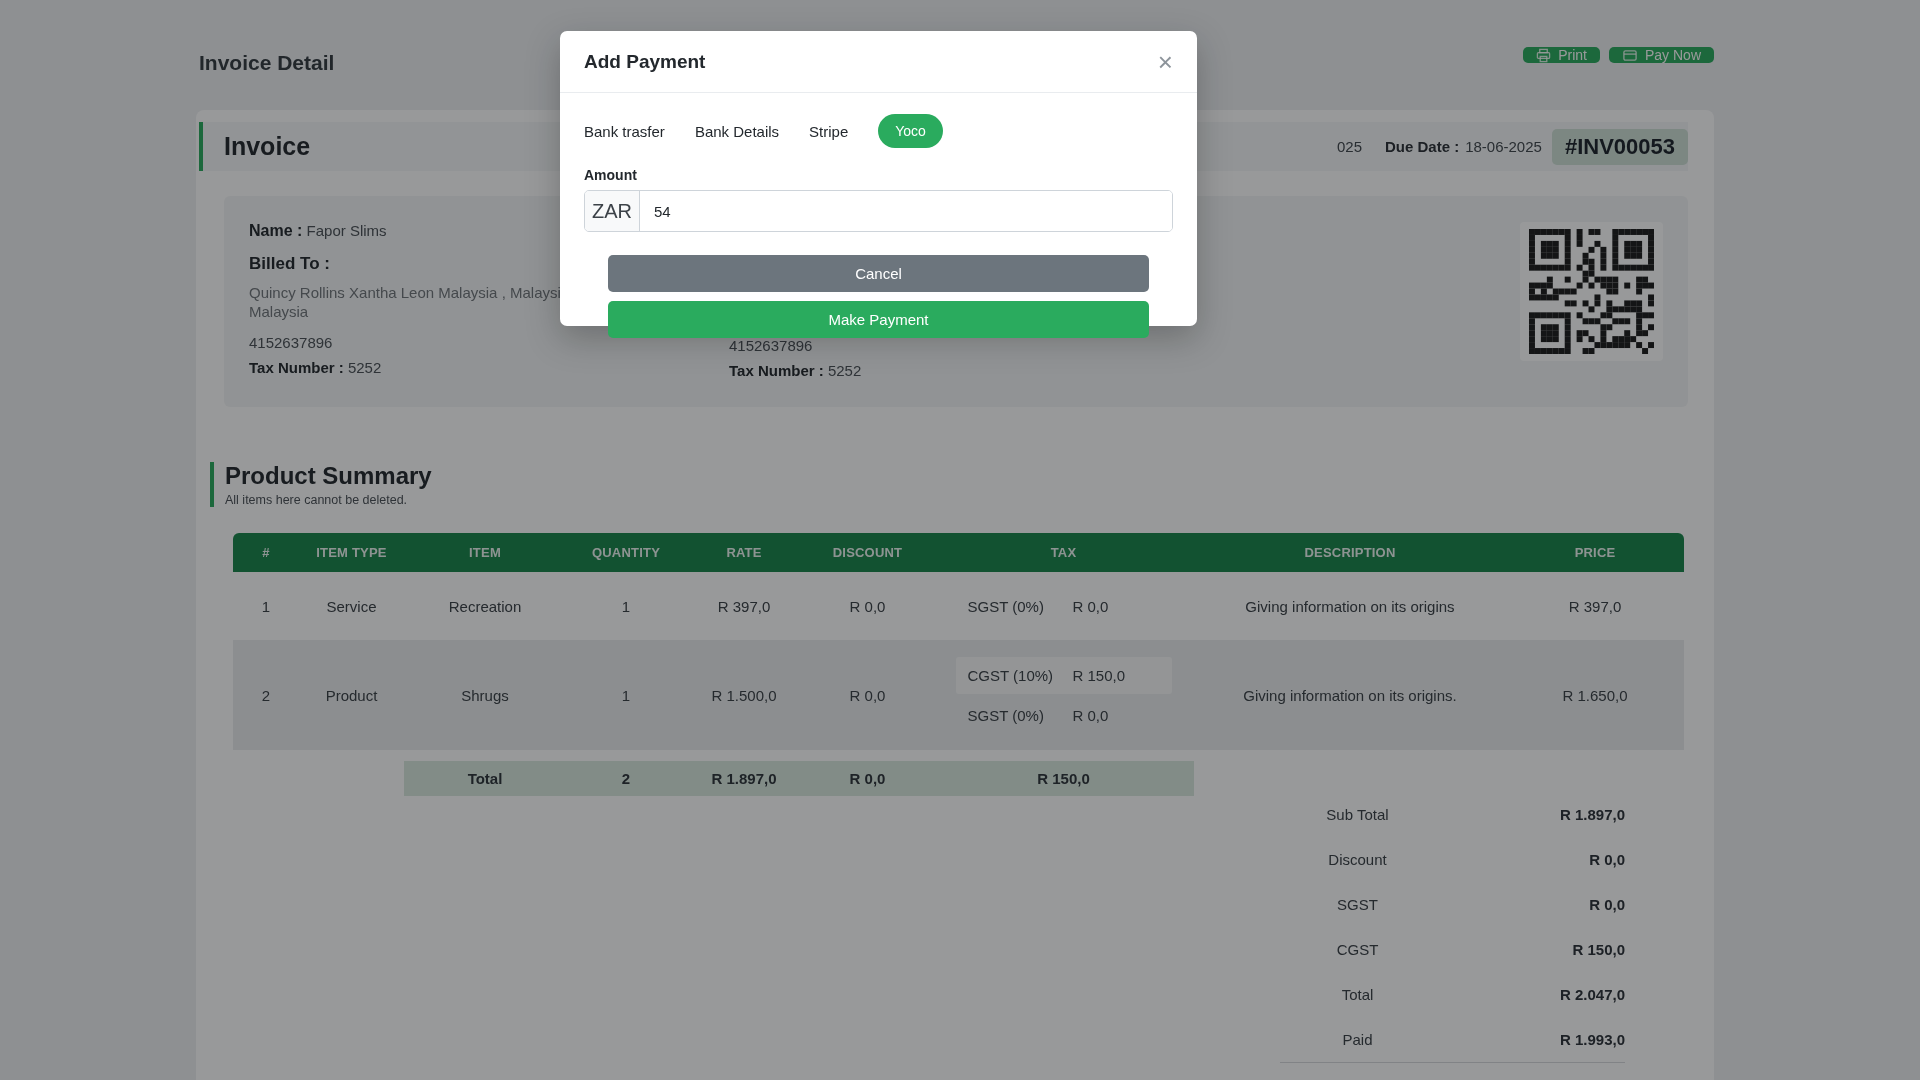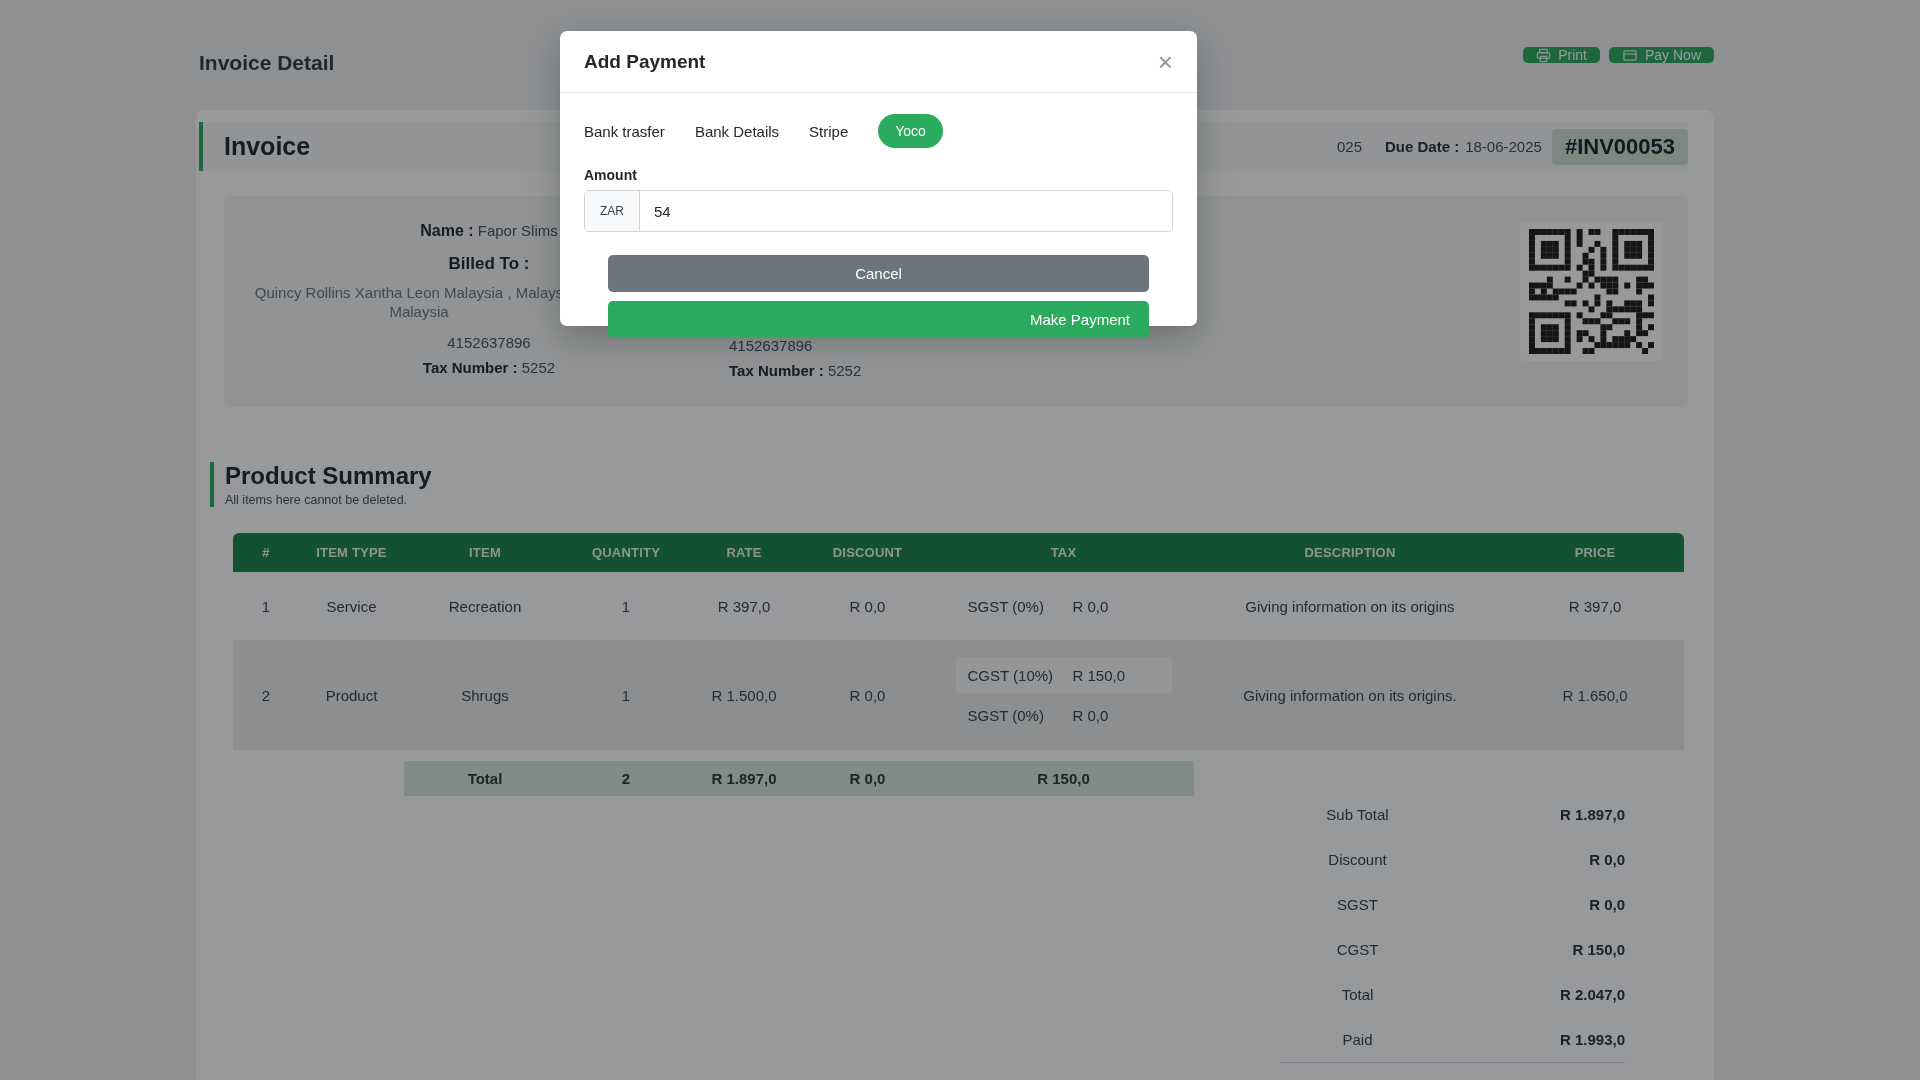--- a/index.html
+++ b/index.html
@@ -22,21 +22,21 @@
   .invoice-band h1{font-size:25px;font-weight:700;color:#23282d;margin:0 0 0 21px;}
   .band-spacer{flex:1}
   .date-fragment{font-size:15px;color:#41474d;}
   .due-label{font-size:15px;font-weight:700;color:#2b3036;margin-left:23px;}
   .due-value{font-size:15px;color:#41474d;margin-left:6px;}
   .inv-badge{margin-left:10px;background:#cfe0d6;border-radius:5px;font-size:22px;font-weight:700;
     color:#1d232b;padding:5px 13px;}
   
   .billed-panel{position:absolute;left:28px;top:86px;width:1464px;height:211px;background:#f3f5f6;
     border-radius:6px;display:flex;padding:26px 25px;box-sizing:border-box;}
-  .col-left{width:480px;text-align:center;}
+  .col-left{width:480px;}
   .col-mid{flex:1;padding-top:115px;}
   .name-line{font-size:15px;color:#4a5056;}
   .name-line b{font-size:16px;color:#23282d;}
   .billed-label{font-size:17px;font-weight:700;color:#23282d;margin-top:14px;}
   .addr{font-size:15px;color:#70757a;margin-top:9px;line-height:19px;max-width:340px;}
   .phone{font-size:15px;color:#4a5056;margin-top:13px;}
   .tax-line{font-size:15px;color:#4a5056;margin-top:8px;}
   .tax-line b{color:#23282d;}
   .qr-box{margin-left:auto;width:143px;height:139px;background:#fff;border-radius:4px;padding:7px;box-sizing:border-box;}
   
@@ -75,27 +75,27 @@
   .modal-title{font-size:19px;font-weight:700;color:#23282d;}
   .modal-close{margin-left:auto;font-size:26px;color:#8d949b;background:none;border:none;line-height:1;
     cursor:pointer;padding:0;font-family:inherit;}
   .modal-body{padding:21px 24px 0;}
   .tabs{display:flex;align-items:center;gap:30px;}
   .tab{font-size:15px;color:#23282d;cursor:pointer;}
   .tab.active{background:#2aab5e;color:#fff;border-radius:19px;padding:9px 17px;font-size:14px;}
   .amount-label{margin-top:19px;font-size:14px;font-weight:700;color:#23282d;}
   .input-group{margin-top:7px;display:flex;height:40px;border:1px solid #ced4da;border-radius:5px;overflow:hidden;}
   .ig-prefix{width:54px;background:#f8f9fa;border-right:1px solid #ced4da;display:flex;align-items:center;
-    justify-content:center;font-size:12px;color:#3c4248;}
+    justify-content:center;font-size:20px;color:#3c4248;}
   .ig-input{flex:1;border:none;outline:none;font-size:15px;padding:0 14px;color:#23282d;font-family:inherit;background:#fff;}
   .modal-footer{display:flex;justify-content:flex-end;gap:9px;padding:23px 24px 0;flex-direction:column;}
   .btn-cancel{background:#6c757d;color:#fff;border:none;border-radius:5px;font-size:15px;padding:10px 21px;
     font-family:inherit;cursor:pointer;}
   .btn-submit{background:#2aab5e;color:#fff;border:none;border-radius:5px;font-size:15px;padding:10px 19px;
-    font-family:inherit;cursor:pointer;text-align:right;}
+    font-family:inherit;cursor:pointer;}
 </style>
 </head>
 <body>
 
 <div class="page-title">Invoice Detail</div>
 
 <div class="header-actions">
   <button class="btn-green">
     <span>
         <svg width="15" height="15" viewBox="0 0 16 16" fill="none" stroke="rgba(255,255,255,.85)" stroke-width="1.4">

